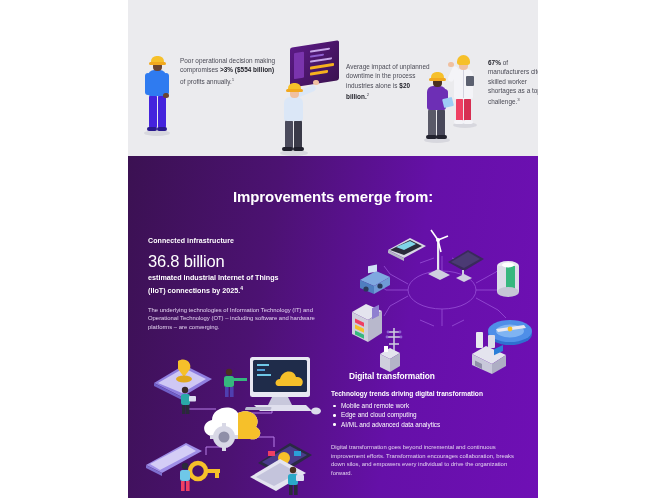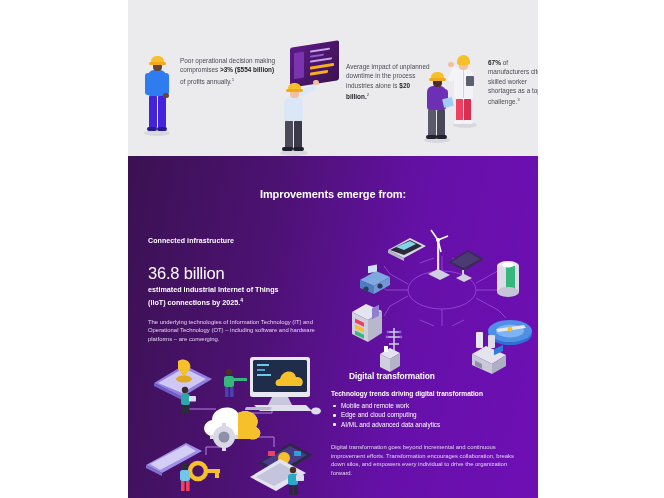--- a/index.html
+++ b/index.html
@@ -170,28 +170,28 @@
   
   .improve-section {
     position: relative;
     width: 410px; height: 342px;
     background: linear-gradient(100deg, #3b1152 0%, #4c1272 33%, #6510a8 66%, #6f0fb5 100%);
     overflow: hidden;
   }
   .improve-title {
     position: absolute; left: 0; top: 32px; width: 410px;
     text-align: center;
-    font-size: 11px; font-weight: bold; color: #ffffff;
+    font-size: 15px; font-weight: bold; color: #ffffff;
     letter-spacing: -0.1px;
   }
 
   .connected-block { position: absolute; left: 20px; top: 81px; width: 178px; }
   .ci-eyebrow { font-size: 7px; font-weight: bold; color: #ffffff; letter-spacing: 0.1px; }
   .ci-big {
-    font-size: 16.5px; color: #ffffff; margin-top: 20px;
+    font-size: 16.5px; color: #ffffff; margin-top: 8px;
     letter-spacing: -0.2px; font-weight: normal;
   }
   .ci-sub {
     font-size: 7.2px; font-weight: bold; color: #ffffff;
     line-height: 10.2px; margin-top: 2px; width: 150px;
   }
   .ci-sub sup { font-size: 5px; vertical-align: super; }
   .ci-body {
     font-size: 5.9px; line-height: 8.6px; color: #e2d2ef;
     margin-top: 9px; width: 172px;

